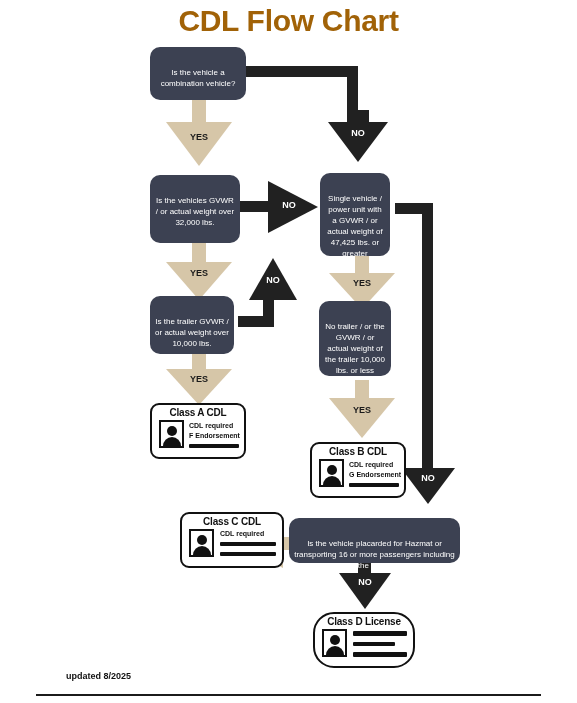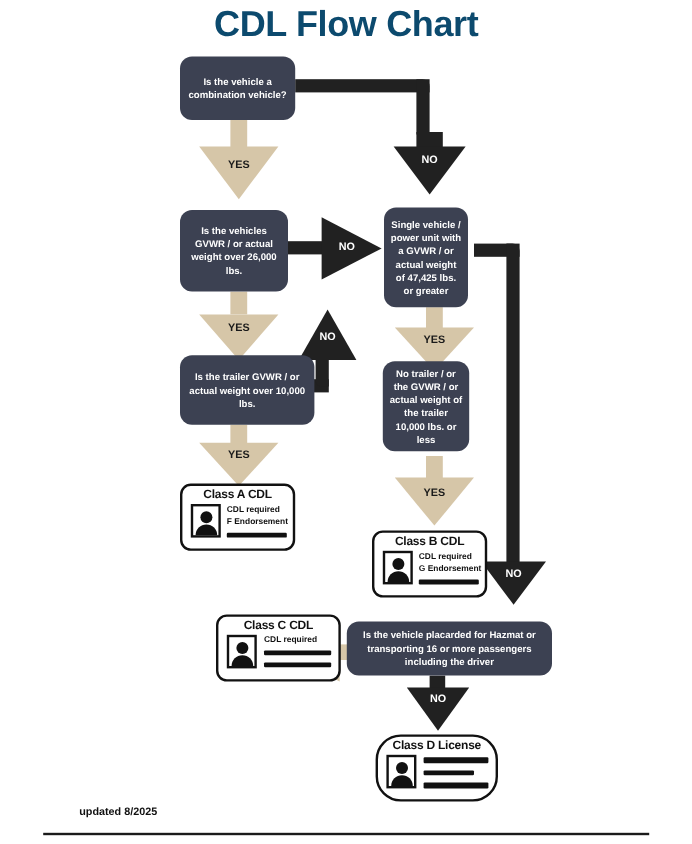--- a/index.html
+++ b/index.html
@@ -7,35 +7,35 @@
     width:577px;height:703px;
     background:#ffffff;
     font-family:"Liberation Sans", sans-serif;
     position:relative;
     overflow:hidden;
   }
   #stage{position:absolute;left:0;top:0;width:577px;height:703px;}
   .title{
     position:absolute;left:0;top:4px;width:577px;
     text-align:center;
-    font-size:30px;font-weight:bold;color:#0c4a6e;
+    font-size:30px;font-weight:bold;color:#a16207;
     letter-spacing:-0.3px;
   }
   
   .dbox{
     position:absolute;
     background:#3c4152;
     border-radius:10px;
     color:#ffffff;
-    display:flex;align-items:center;justify-content:center;
+    display:flex;justify-content:center;
     text-align:center;
     font-size:8px;
     line-height:11px;
-    font-weight:bold;
-    padding:4px 5px;
+    font-weight:normal;
+    padding:20px 5px;
     box-sizing:border-box;
     z-index:6;
   }
   
   .card{
     position:absolute;
     background:#ffffff;
     border:2.2px solid #111111;
     border-radius:9px;
     box-sizing:border-box;
@@ -131,24 +131,24 @@
 
   <div class="conn-tan" style="left:277px;top:537px;width:22px;height:13px;"></div>
 
   <div class="conn" style="left:358px;top:563px;width:13px;height:22px;"></div>
 
   <div class="dbox" style="left:150px;top:47px;width:96px;height:53px;">
     <span>Is the vehicle a combination vehicle?</span>
   </div>
 
   <div class="dbox" style="left:150px;top:175px;width:90px;height:68px;">
-    <span>Is the vehicles GVWR / or actual weight over 26,000 lbs.</span>
-  </div>
-
-  <div class="dbox" style="left:150px;top:296px;width:112px;height:58px;">
+    <span>Is the vehicles GVWR / or actual weight over 32,000 lbs.</span>
+  </div>
+
+  <div class="dbox" style="left:150px;top:296px;width:84px;height:58px;">
     <span>Is the trailer GVWR / or actual weight over 10,000 lbs.</span>
   </div>
 
   <div class="dbox" style="left:320px;top:173px;width:70px;height:83px;">
     <span>Single vehicle / power unit with a GVWR / or actual weight of 47,425 lbs. or greater</span>
   </div>
 
   <div class="dbox" style="left:319px;top:301px;width:72px;height:75px;">
     <span>No trailer / or the GVWR / or actual weight of the trailer 10,000 lbs. or less</span>
   </div>

